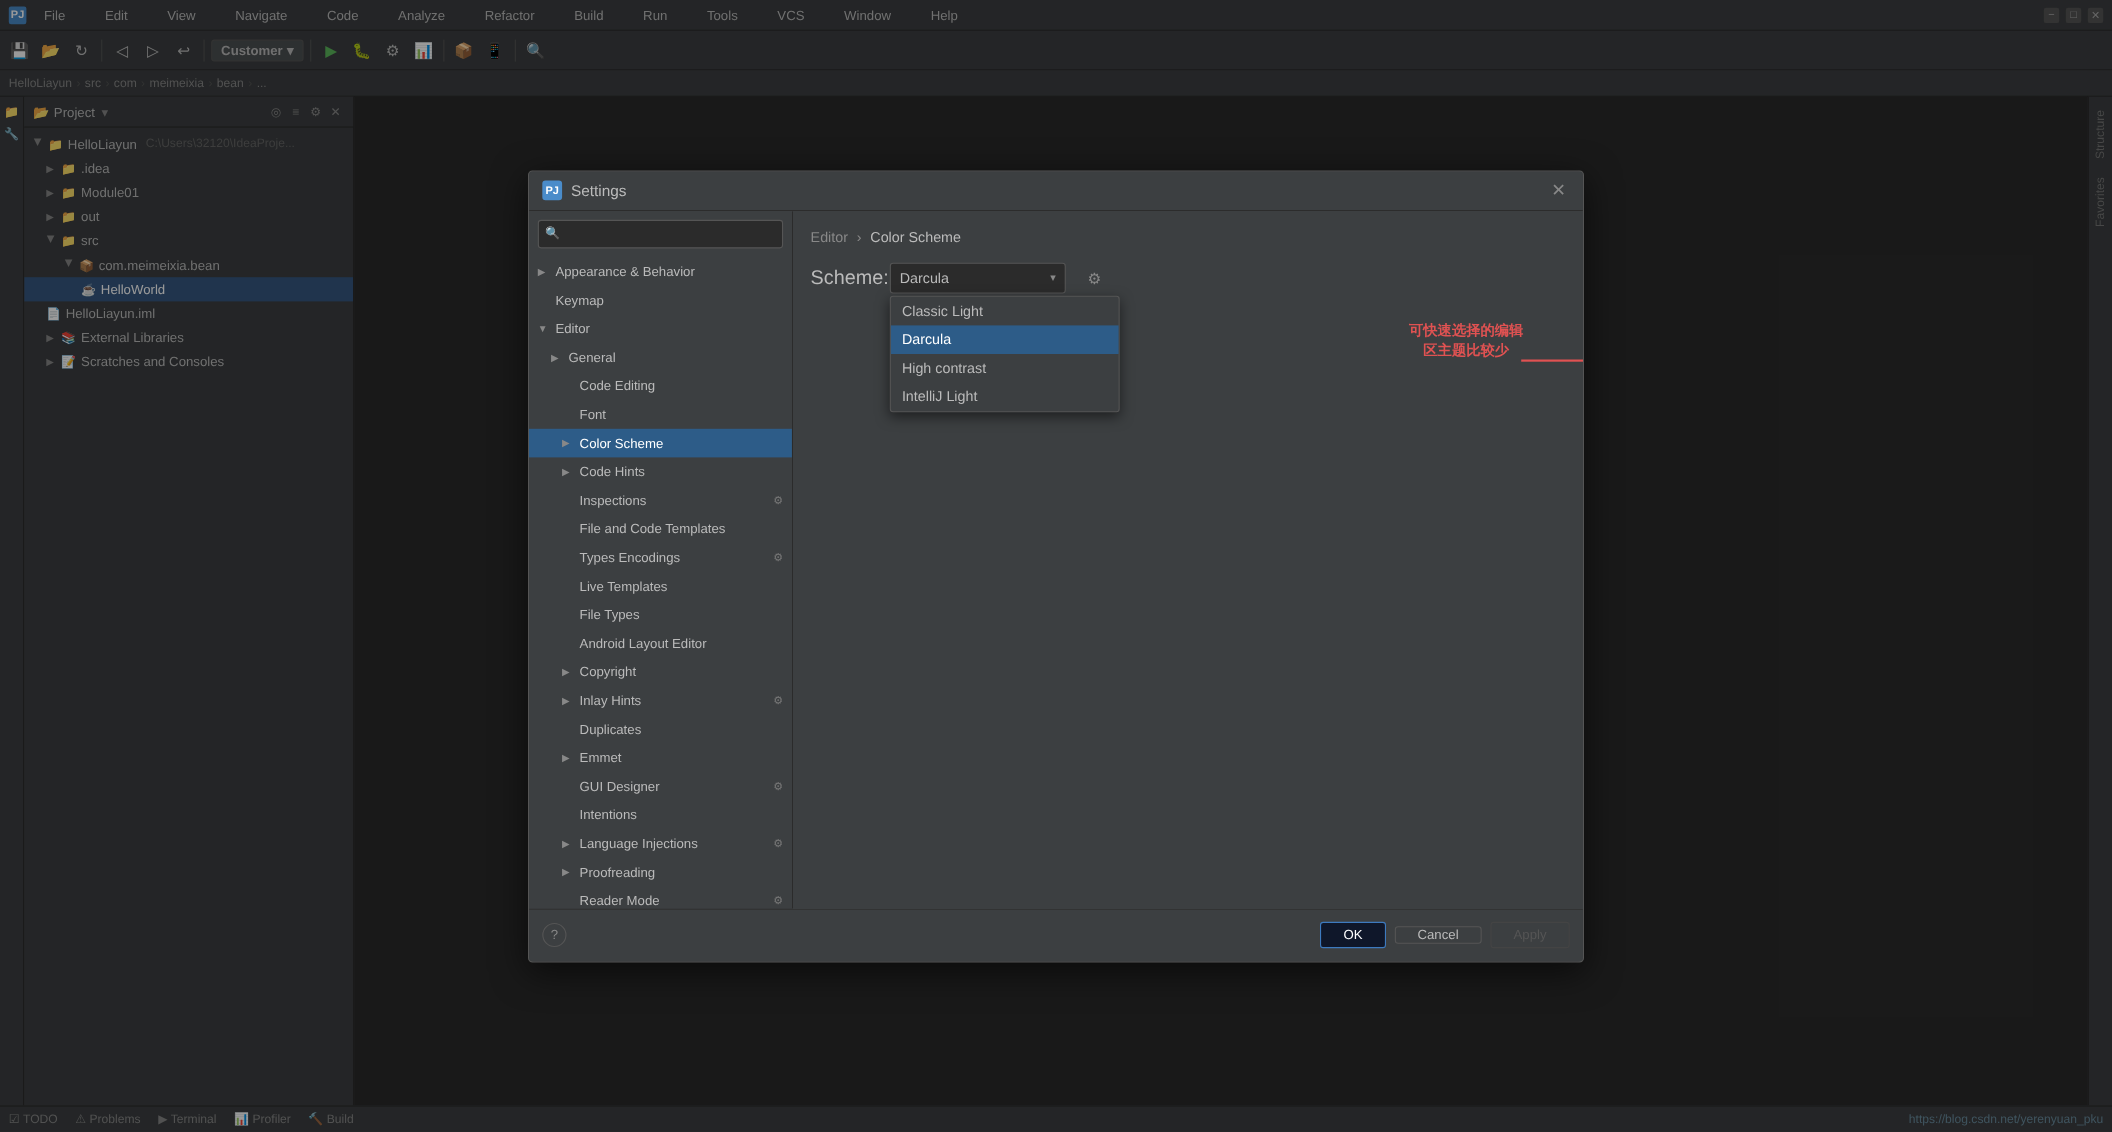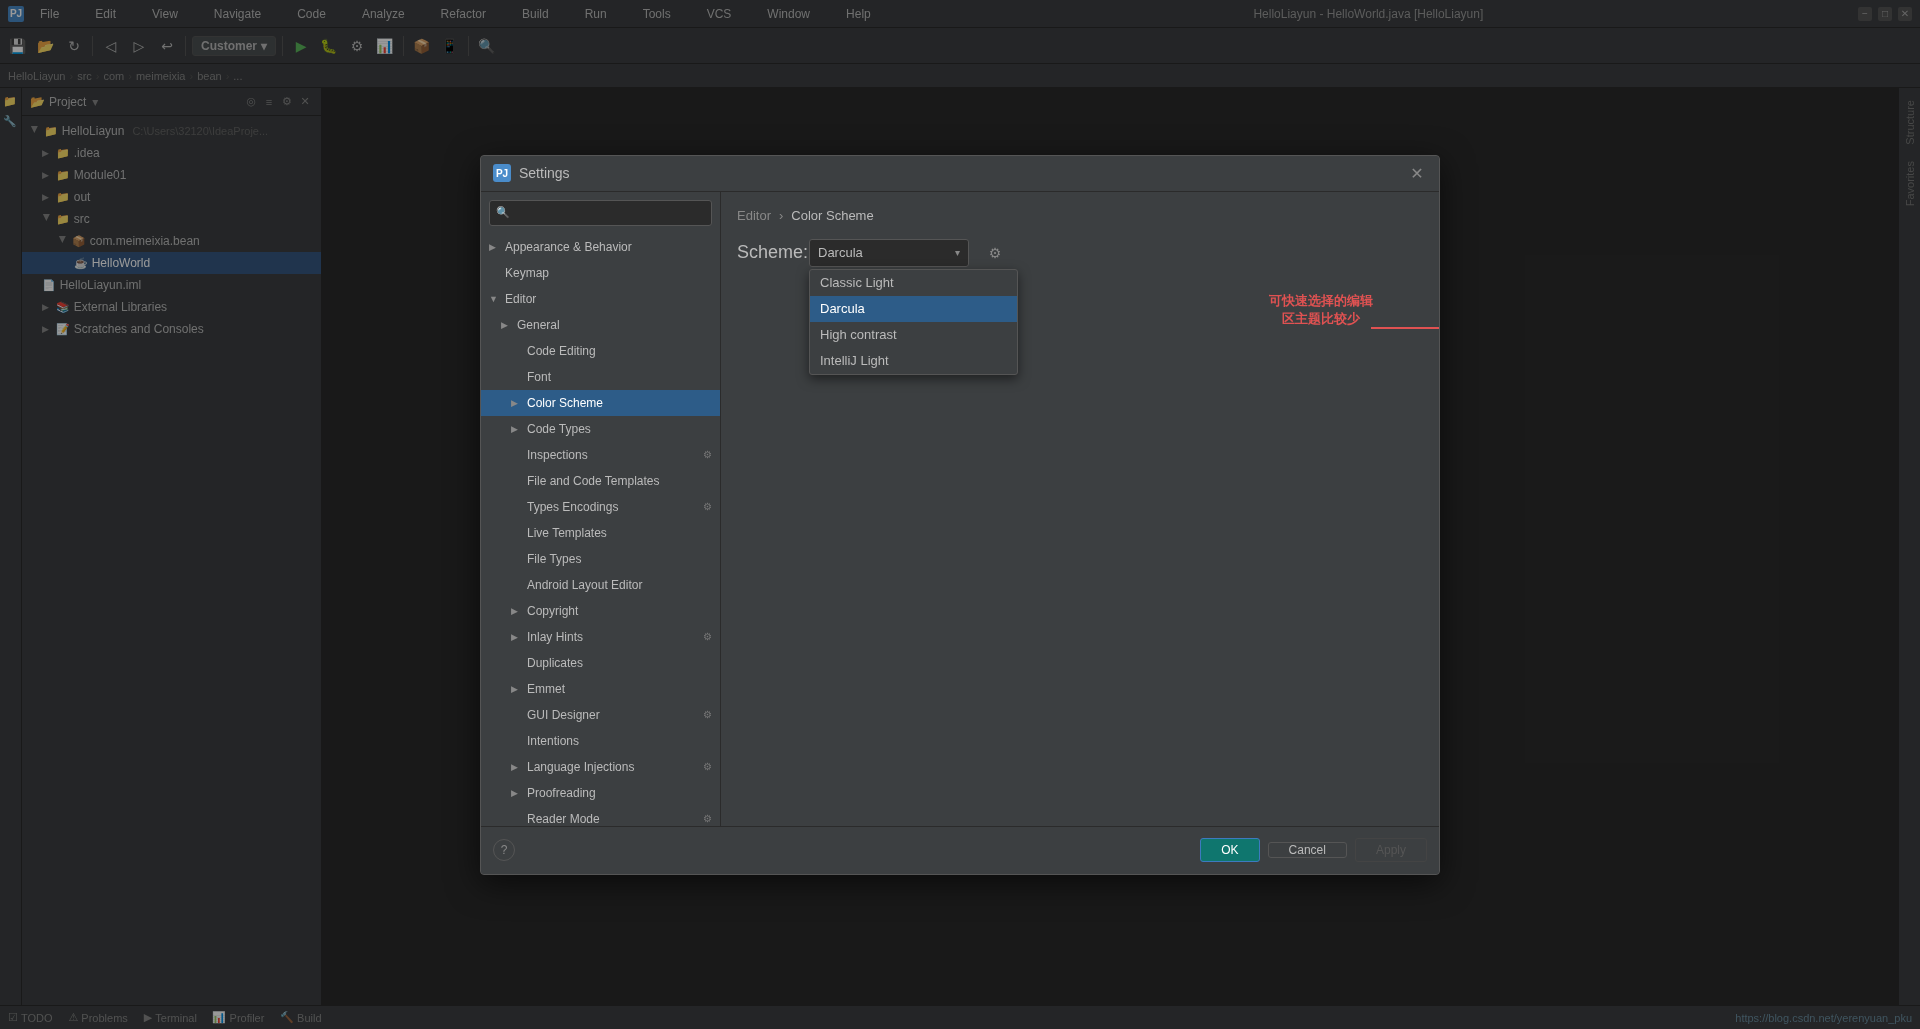--- a/index.html
+++ b/index.html
@@ -429,21 +429,21 @@
       background: #3c3f41;
       border-top: 1px solid #2b2b2b;
       display: flex;
       align-items: center;
       justify-content: flex-end;
       padding: 0 12px;
       gap: 8px;
       border-radius: 0 0 4px 4px;
     }
     .btn-primary {
-      background: #0f766e;
+      background: #0f172a;
       border: 1px solid #3d7abf;
       color: #fff;
       padding: 4px 20px;
       border-radius: 3px;
       cursor: pointer;
       font-size: 12px;
     }
     .btn-secondary {
       background: transparent;
       border: 1px solid #555;
@@ -468,21 +468,21 @@
       border: 1px solid #555;
       display: flex; align-items: center; justify-content: center;
       color: #888; font-size: 12px; cursor: pointer;
       margin-right: auto;
     }
 
     
     .annotation-box {
       position: absolute;
       top: 100px;
-      left: 540px;
+      left: 552px;
       z-index: 300;
     }
     .annotation-text {
       background: transparent;
       color: #e05252;
       font-size: 13px;
       font-weight: bold;
       line-height: 1.4;
       text-align: center;
       width: 120px;
@@ -531,21 +531,20 @@
       <span class="menu-item">Code</span>
       <span class="menu-item">Analyze</span>
       <span class="menu-item">Refactor</span>
       <span class="menu-item">Build</span>
       <span class="menu-item">Run</span>
       <span class="menu-item">Tools</span>
       <span class="menu-item">VCS</span>
       <span class="menu-item">Window</span>
       <span class="menu-item">Help</span>
     </div>
-    <div class="title-center">HelloLiayun - HelloWorld.java [HelloLiayun]</div>
     <div class="window-controls">
       <div class="win-btn">−</div>
       <div class="win-btn">□</div>
       <div class="win-btn">✕</div>
     </div>
   </div>
 
   <div class="toolbar">
     <div class="toolbar-btn">💾</div>
     <div class="toolbar-btn">📂</div>
@@ -732,21 +731,21 @@
           <div class="nav-item indent-2">
             <span class="nav-arrow"> </span>
             <span>Font</span>
           </div>
           <div class="nav-item indent-2 selected">
             <span class="nav-arrow">▶</span>
             <span>Color Scheme</span>
           </div>
           <div class="nav-item indent-2">
             <span class="nav-arrow">▶</span>
-            <span>Code Types</span>
+            <span>Code Hints</span>
           </div>
           <div class="nav-item indent-2">
             <span class="nav-arrow"> </span>
             <span>Inspections</span>
             <span class="gear-icon">⚙</span>
           </div>
           <div class="nav-item indent-2">
             <span class="nav-arrow"> </span>
             <span>File and Code Templates</span>
           </div>

